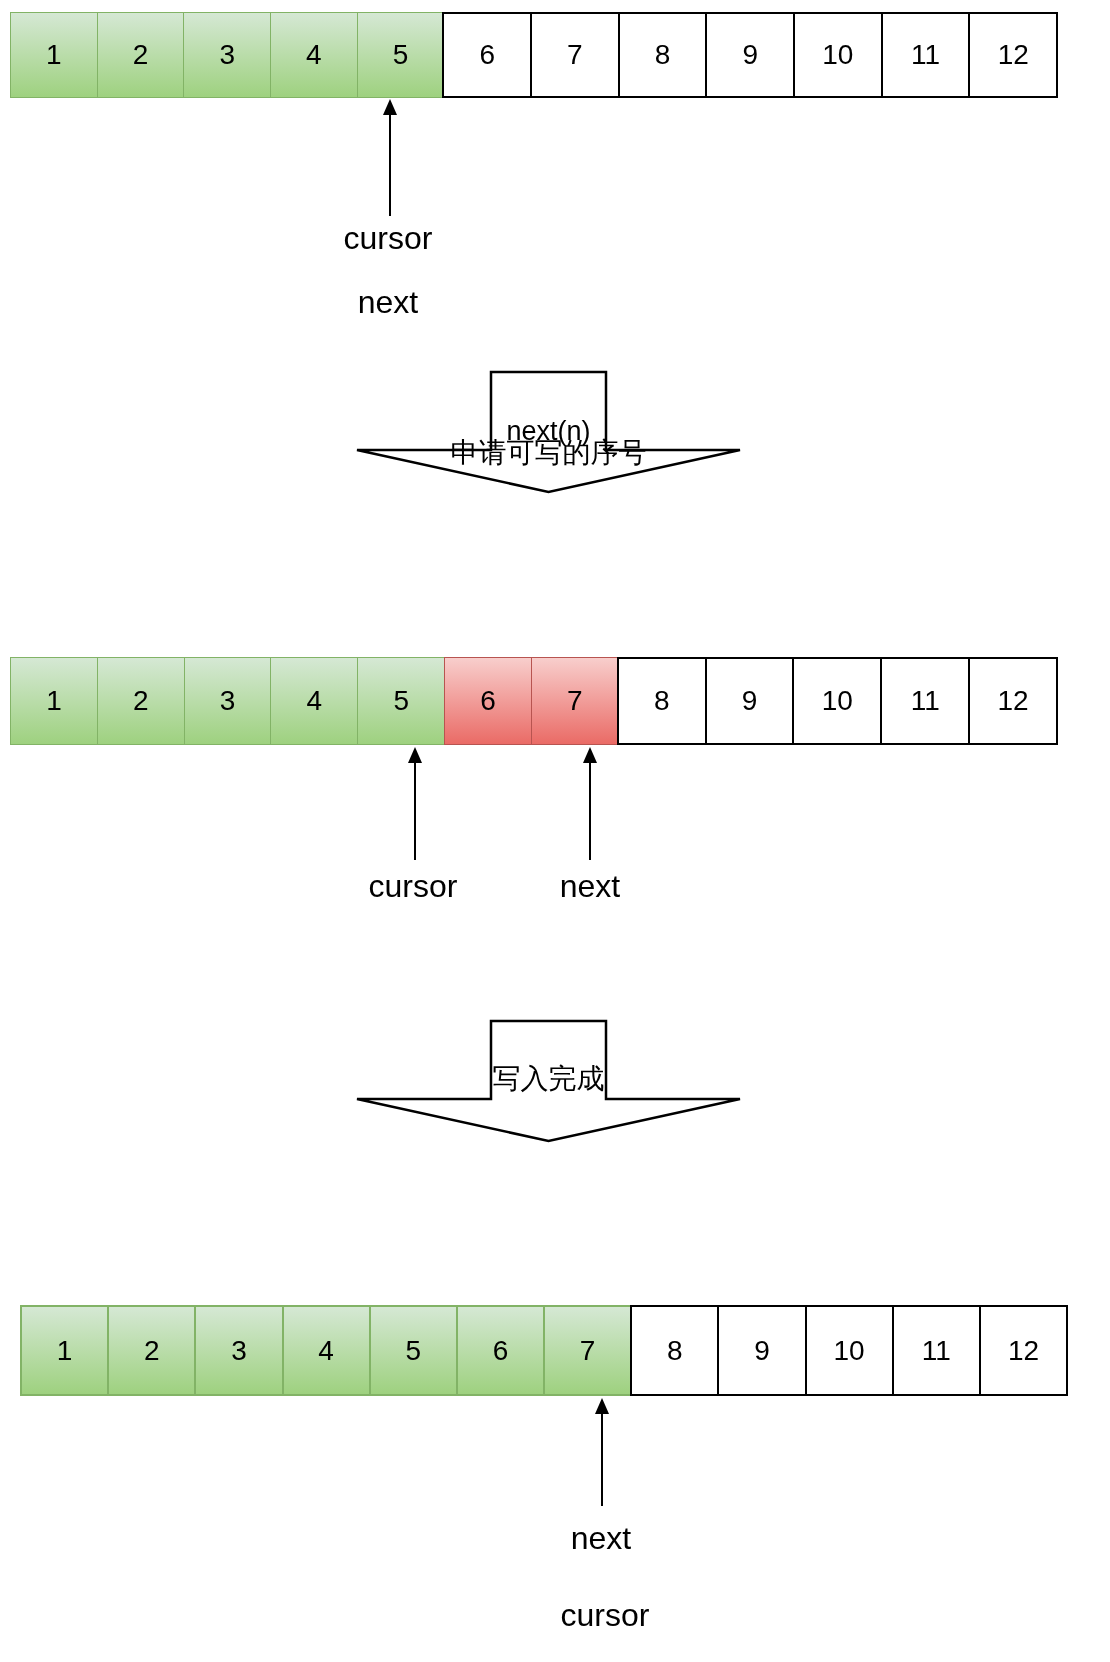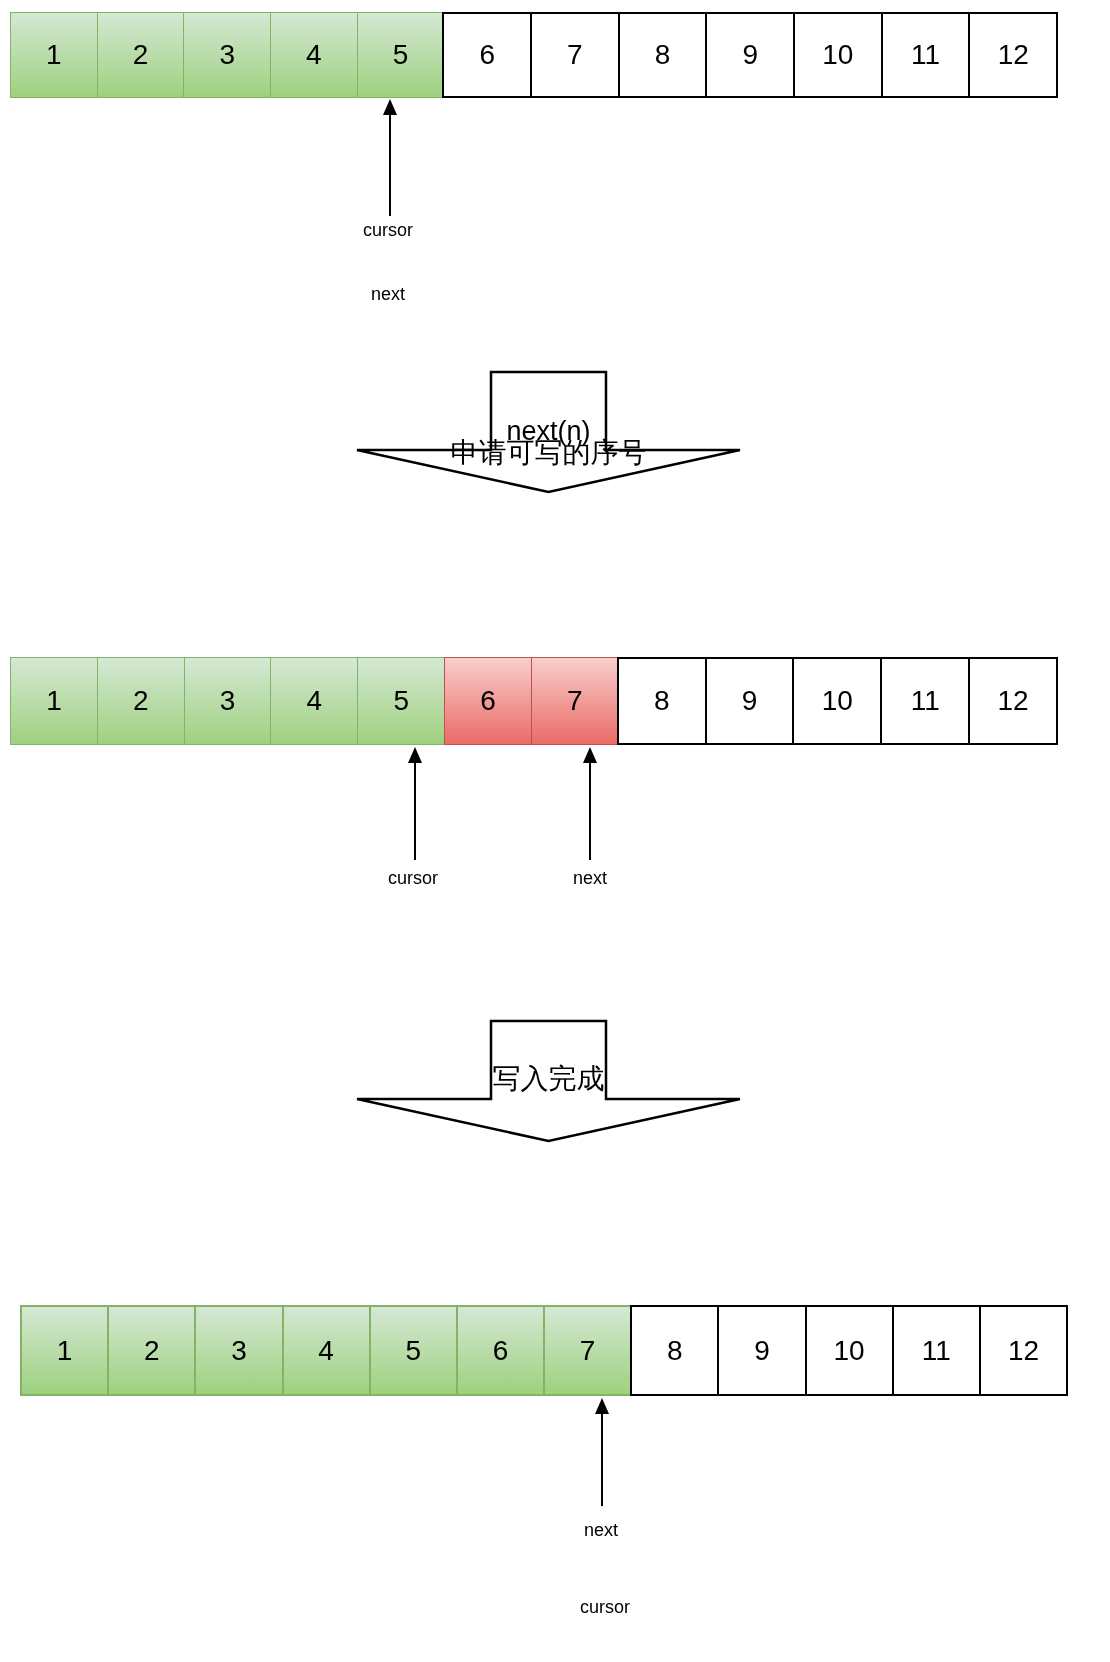--- a/index.html
+++ b/index.html
@@ -62,21 +62,21 @@
     border-bottom:16px solid var(--line);
   }
   .up-arrow .shaft{
     width:2px;flex:1;background:var(--line);
   }
 
   
   .ptr-label{
     position:absolute;
     transform:translateX(-50%);
-    font-size:18px;
+    font-size:32px;
     white-space:nowrap;
   }
 
   
   .transition-svg{position:absolute;left:350px;width:400px;height:132px;overflow:visible;}
   #transition-1{top:368px;}
   #transition-2{top:1017px;}
   .transition-svg path{fill:#ffffff;stroke:var(--line);stroke-width:2.5;}
   .transition-svg text{fill:var(--line);text-anchor:middle;}
   .t-label{font-size:27px;}

